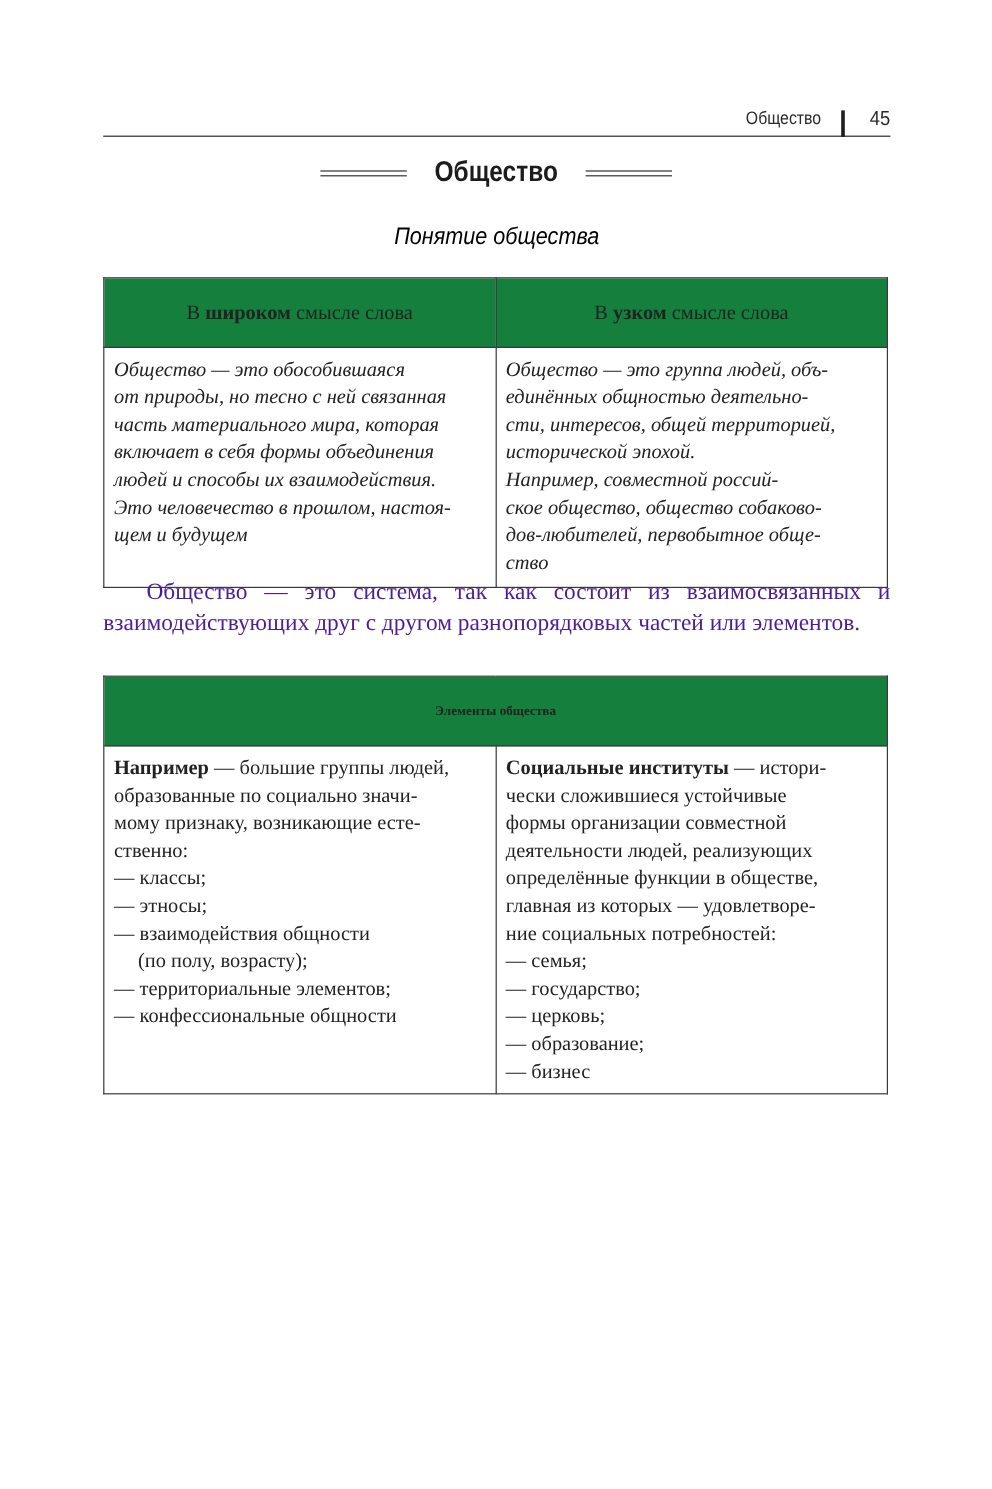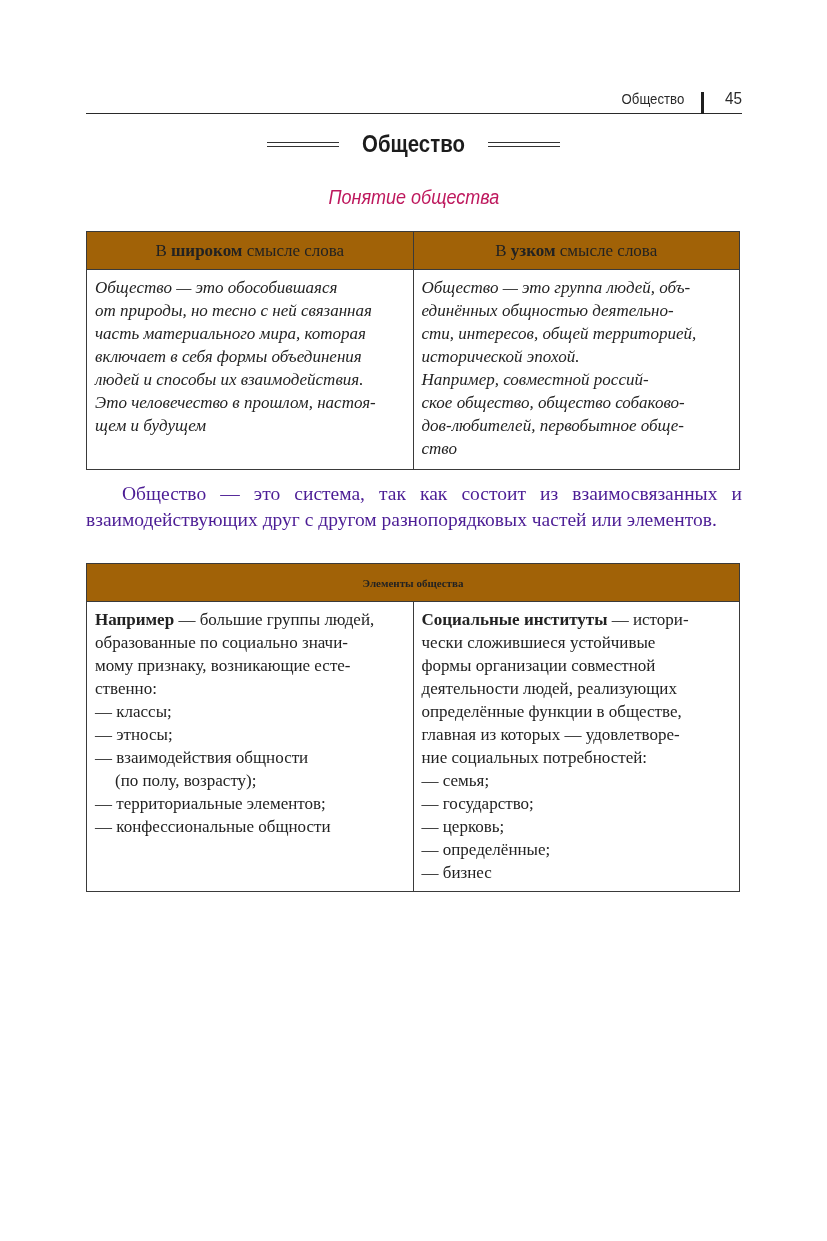--- a/index.html
+++ b/index.html
@@ -23,30 +23,30 @@
       position: absolute; left: 0; width: 827px; top: 130px; text-align: center;
       display: flex; justify-content: center; align-items: center;
     }
     .rule { width: 72px; height: 5px; border-top: 1.3px solid #333; border-bottom: 1.3px solid #333; box-sizing: border-box; }
     .chapter-title {
       font-family: "Liberation Sans", sans-serif; font-weight: bold; font-size: 24px; color: #1c1c1c;
       margin: 0 14px; transform: scaleX(0.85); display: inline-block;
     }
     .subtitle {
       position: absolute; left: 0; width: 827px; top: 186px; text-align: center;
-      font-family: "Liberation Sans", sans-serif; font-style: italic; font-size: 20px; color: #be185d;
+      font-family: "Liberation Sans", sans-serif; font-style: italic; font-size: 20px; color: #000000;
     }
     .subtitle span { display: inline-block; transform: scaleX(0.9); }
     table.t {
       position: absolute; left: 86px; width: 654px; border-collapse: collapse;
       font-family: "Liberation Serif", serif; font-size: 17px; color: #222;
     }
     table.t th {
-      background: #a16207; font-weight: normal; text-align: center;
-      border: 1.3px solid #3a3a3a; padding: 8px 8px; height: 21px;
+      background: #15803d; font-weight: normal; text-align: center;
+      border: 1.3px solid #3a3a3a; padding: 18px 8px; height: 21px;
     }
     table.t td {
       border: 1.3px solid #3a3a3a; vertical-align: top; padding: 6px 8px 6px 8px;
       line-height: 23px; text-align: justify; width: 50%;
     }
     #t1 { top: 231px; }
     #t1 td { height: 187px; font-style: italic; }
     #t2 { top: 563px; }
     #t2 th { font-weight: bold; font-size: 11px; }
     #t2 td { height: 277px; }
@@ -129,18 +129,18 @@
       <span class="line"><b>Социальные институты</b><span> — истори-</span></span>
       <span class="line">чески сложившиеся устойчивые</span>
       <span class="line">формы организации совместной</span>
       <span class="line">деятельности людей, реализующих</span>
       <span class="line">определённые функции в обществе,</span>
       <span class="line">главная из которых — удовлетворе-</span>
       <span class="line">ние социальных потребностей:</span>
       <span class="line">— семья;</span>
       <span class="line">— государство;</span>
       <span class="line">— церковь;</span>
-      <span class="line">— определённые;</span>
+      <span class="line">— образование;</span>
       <span class="line">— бизнес</span>
     </td>
   </tr>
 </tbody>
   </table>
 
 </body></html>

